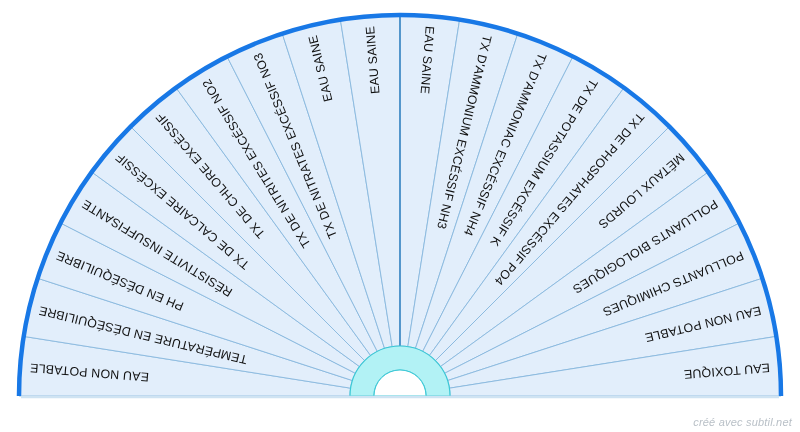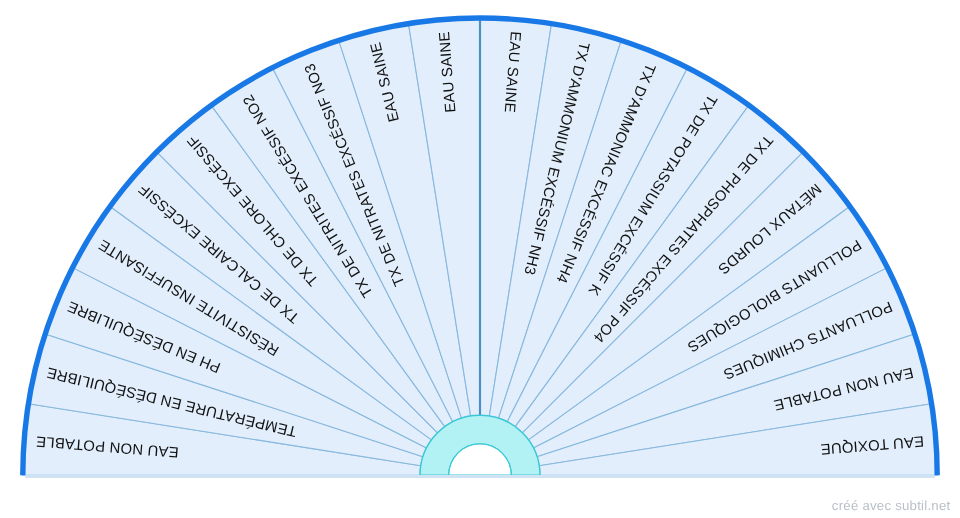--- a/index.html
+++ b/index.html
@@ -39,20 +39,21 @@
   }
   .credit {
     position: absolute;
     right: 8px;
     bottom: 4px;
     font-family: "Liberation Sans", sans-serif;
     font-size: 11px;
     color: #b9c0c7;
     letter-spacing: 0.2px;
     white-space: nowrap;
+    font-style: italic;
   }
 </style>
 </head>
 <body>
 
 <div id="stage">
   <svg id="dial" viewBox="0 0 800 432">
     <g id="sectors-group">
         <path d="M 350 396 L 19 396.00000000000006 A 381 381 0 0 1 23.690742233252536 336.3984688196721 L 350.6155829702431 388.1782767479885 A 50 50 0 0 0 350 396 Z" fill="#e2eefb" stroke="#88b8de" stroke-width="0.9" stroke-linejoin="round"></path>
         <path d="M 350.6155829702431 388.1782767479885 L 23.690742233252536 336.3984688196721 A 381 381 0 0 1 37.64746729154649 278.2645251431449 L 352.4471741852423 380.5491502812526 A 50 50 0 0 0 350.6155829702431 388.1782767479885 Z" fill="#e2eefb" stroke="#88b8de" stroke-width="0.9" stroke-linejoin="round"></path>

